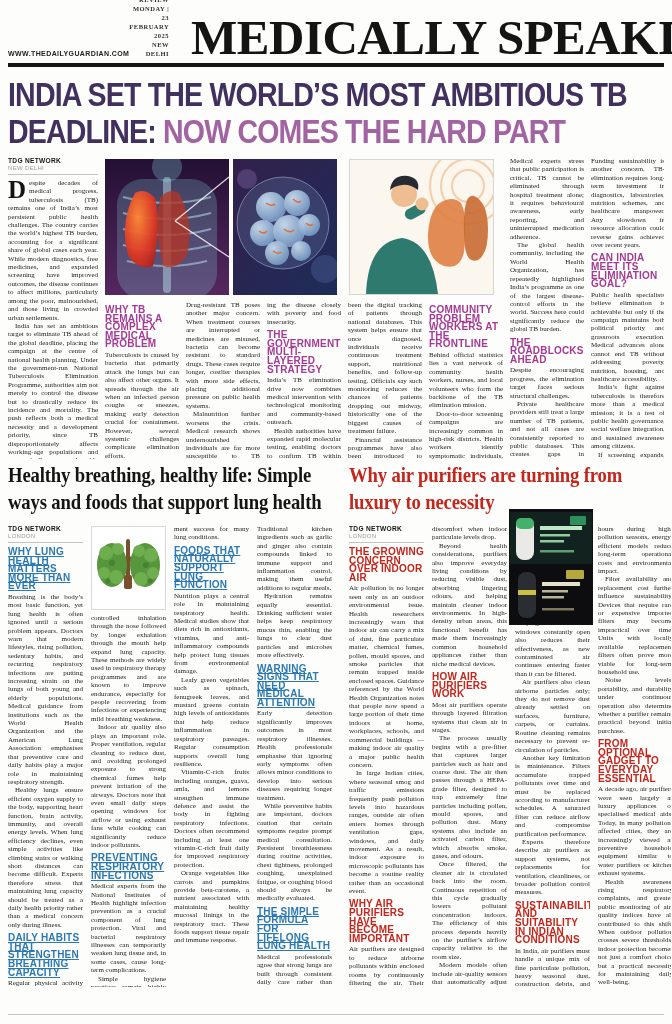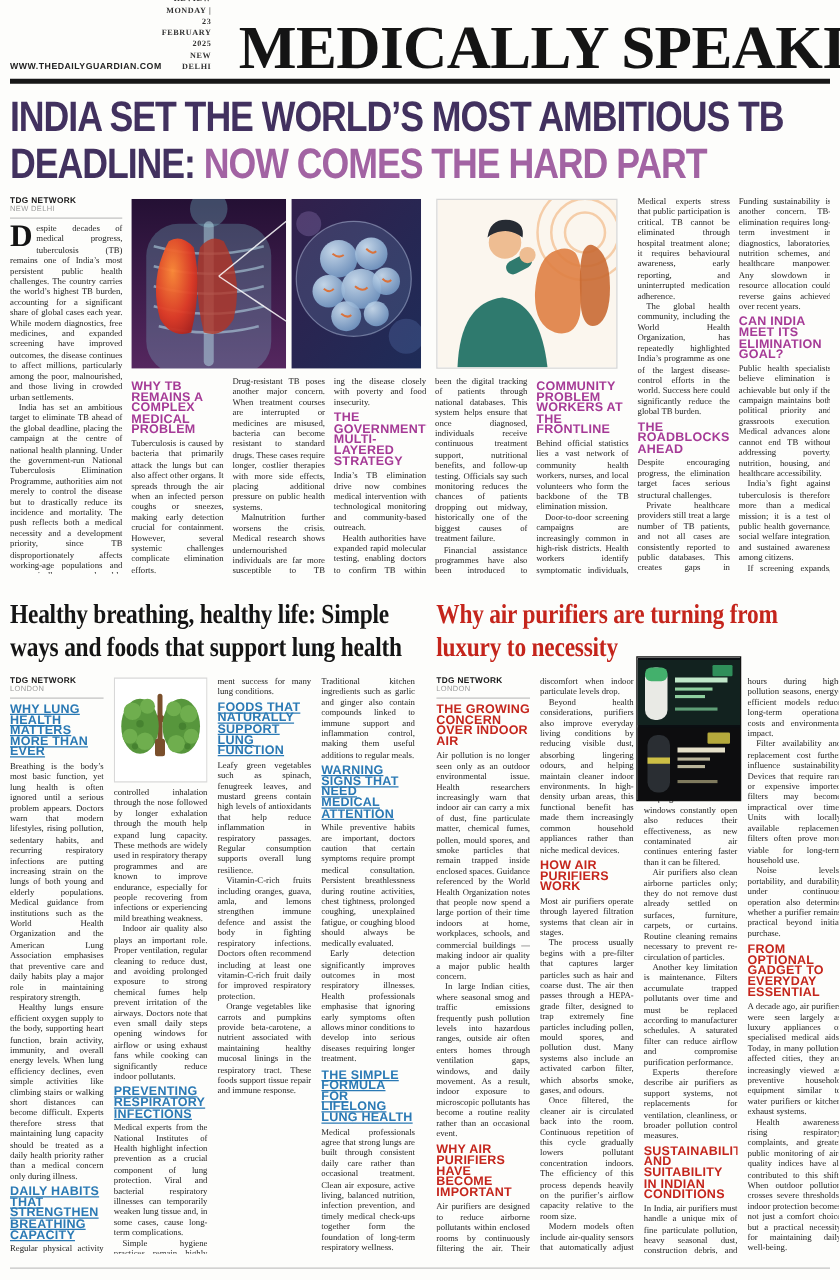--- a/index.html
+++ b/index.html
@@ -40,21 +40,21 @@
         letter-spacing:.2px;margin:5px 0 2px 0;}
   .tb-colr .subhead{color:#a53a96;}
   .health .subhead{color:#2a79b4;text-decoration:underline;}
   .purifier .subhead{color:#c4251c;}
   .dropcap::first-letter{float:left;font-size:25px;line-height:20px;padding:1px 3px 0 0;font-weight:bold;color:#141414;}
   .byline{font-family:"Liberation Sans",sans-serif;border-bottom:1px solid #c2c2c2;padding-bottom:3px;margin-bottom:4px;}
   .byline .who{font-size:6.6px;font-weight:bold;color:#141414;letter-spacing:.3px;}
   .byline .where{font-size:6px;color:#9a9a9a;letter-spacing:.3px;margin-top:1px;}
 
   
-  .bottom{display:flex;margin-top:16px;}
+  .bottom{display:flex;}
   .b-art{position:relative;}
   .b-left{width:326px;}
   .b-right{width:322px;}
   .b-div{width:1px;background:#cfcfcf;margin:4px 7px 0 8px;}
   .b-head{margin:2px 0 10px 0;font-family:"Liberation Serif",serif;font-weight:bold;}
   .b-head .hline{display:block;transform:scaleX(.85);transform-origin:left;white-space:nowrap;
         font-size:22px;line-height:27px;letter-spacing:-.2px;color:#151515;}
   .b-right .b-head .hline{color:#c4251c;}
   .b-cols{display:flex;gap:8px;height:462px;overflow:hidden;}
   .b-cols .col{flex:none;width:75px;height:462px;}
@@ -265,29 +265,31 @@
             </div>
           <p class="para">controlled inhalation through the nose followed by longer exhalation through the mouth help expand lung capacity. These methods are widely used in respiratory therapy programmes and are known to improve endurance, especially for people recovering from infections or experiencing mild breathing weakness.</p>
               <p class="para">Indoor air quality also plays an important role. Proper ventilation, regular cleaning to reduce dust, and avoiding prolonged exposure to strong chemical fumes help prevent irritation of the airways. Doctors note that even small daily steps opening windows for airflow or using exhaust fans while cooking can significantly reduce indoor pollutants.</p>
               <div class="subhead">PREVENTING RESPIRATORY INFECTIONS</div>
               <p class="para">Medical experts from the National Institutes of Health highlight infection prevention as a crucial component of lung protection. Viral and bacterial respiratory illnesses can temporarily weaken lung tissue and, in some cases, cause long-term complications.</p>
               <p class="para">Simple hygiene practices remain highly effective. Frequent handwashing, avoiding close contact with visibly ill individuals, and seeking early treatment for persistent cough or fever reduce the risk of severe respiratory disease. Doctors particularly stress that a cough lasting more than two to three weeks should never be ignored, as early diagnosis improves treat-</p>
             </div>
           <div class="col">
               <p class="para">ment success for many lung conditions.</p>
               <div class="subhead">FOODS THAT NATURALLY SUPPORT LUNG FUNCTION</div>
+              <p class="para">Nutrition plays a central role in maintaining respiratory health. Medical studies show that diets rich in antioxidants, vitamins, and anti-inflammatory compounds help protect lung tissues from environmental damage.</p>
               <p class="para">Leafy green vegetables such as spinach, fenugreek leaves, and mustard greens contain high levels of antioxidants that help reduce inflammation in respiratory passages. Regular consumption supports overall lung resilience.</p>
               <p class="para">Vitamin-C-rich fruits including oranges, guava, amla, and lemons strengthen immune defence and assist the body in fighting respiratory infections. Doctors often recommend including at least one vitamin-C-rich fruit daily for improved respiratory protection.</p>
               <p class="para">Orange vegetables like carrots and pumpkins provide beta-carotene, a nutrient associated with maintaining healthy mucosal linings in the respiratory tract. These foods support tissue repair and immune response.</p>
             </div>
           <div class="col">
               <p class="para">Traditional kitchen ingredients such as garlic and ginger also contain compounds linked to immune support and inflammation control, making them useful additions to regular meals.</p>
+              <p class="para">Hydration remains equally essential. Drinking sufficient water helps keep respiratory mucus thin, enabling the lungs to clear dust particles and microbes more effectively.</p>
               <div class="subhead">WARNING SIGNS THAT NEED MEDICAL ATTENTION</div>
+              <p class="para">Early detection significantly improves outcomes in most respiratory illnesses. Health professionals emphasise that ignoring early symptoms often allows minor conditions to develop into serious diseases requiring longer treatment.</p>
               <p class="para">While preventive habits are important, doctors caution that certain symptoms require prompt medical consultation. Persistent breathlessness during routine activities, chest tightness, prolonged coughing, unexplained fatigue, or coughing blood should always be medically evaluated.</p>
-              <p class="para">Early detection significantly improves outcomes in most respiratory illnesses. Health professionals emphasise that ignoring early symptoms often allows minor conditions to develop into serious diseases requiring longer treatment.</p>
               <div class="subhead">THE SIMPLE FORMULA FOR LIFELONG LUNG HEALTH</div>
               <p class="para">Medical professionals agree that strong lungs are built through consistent daily care rather than occasional treatment. Clean air exposure, active living, balanced nutrition, infection prevention, and timely medical check-ups together form the foundation of long-term respiratory wellness.</p>
             </div>
         </div>
       </section>
 
       <div class="b-div"></div>
 
       <section class="b-art b-right purifier">
         <h2 class="b-head">

